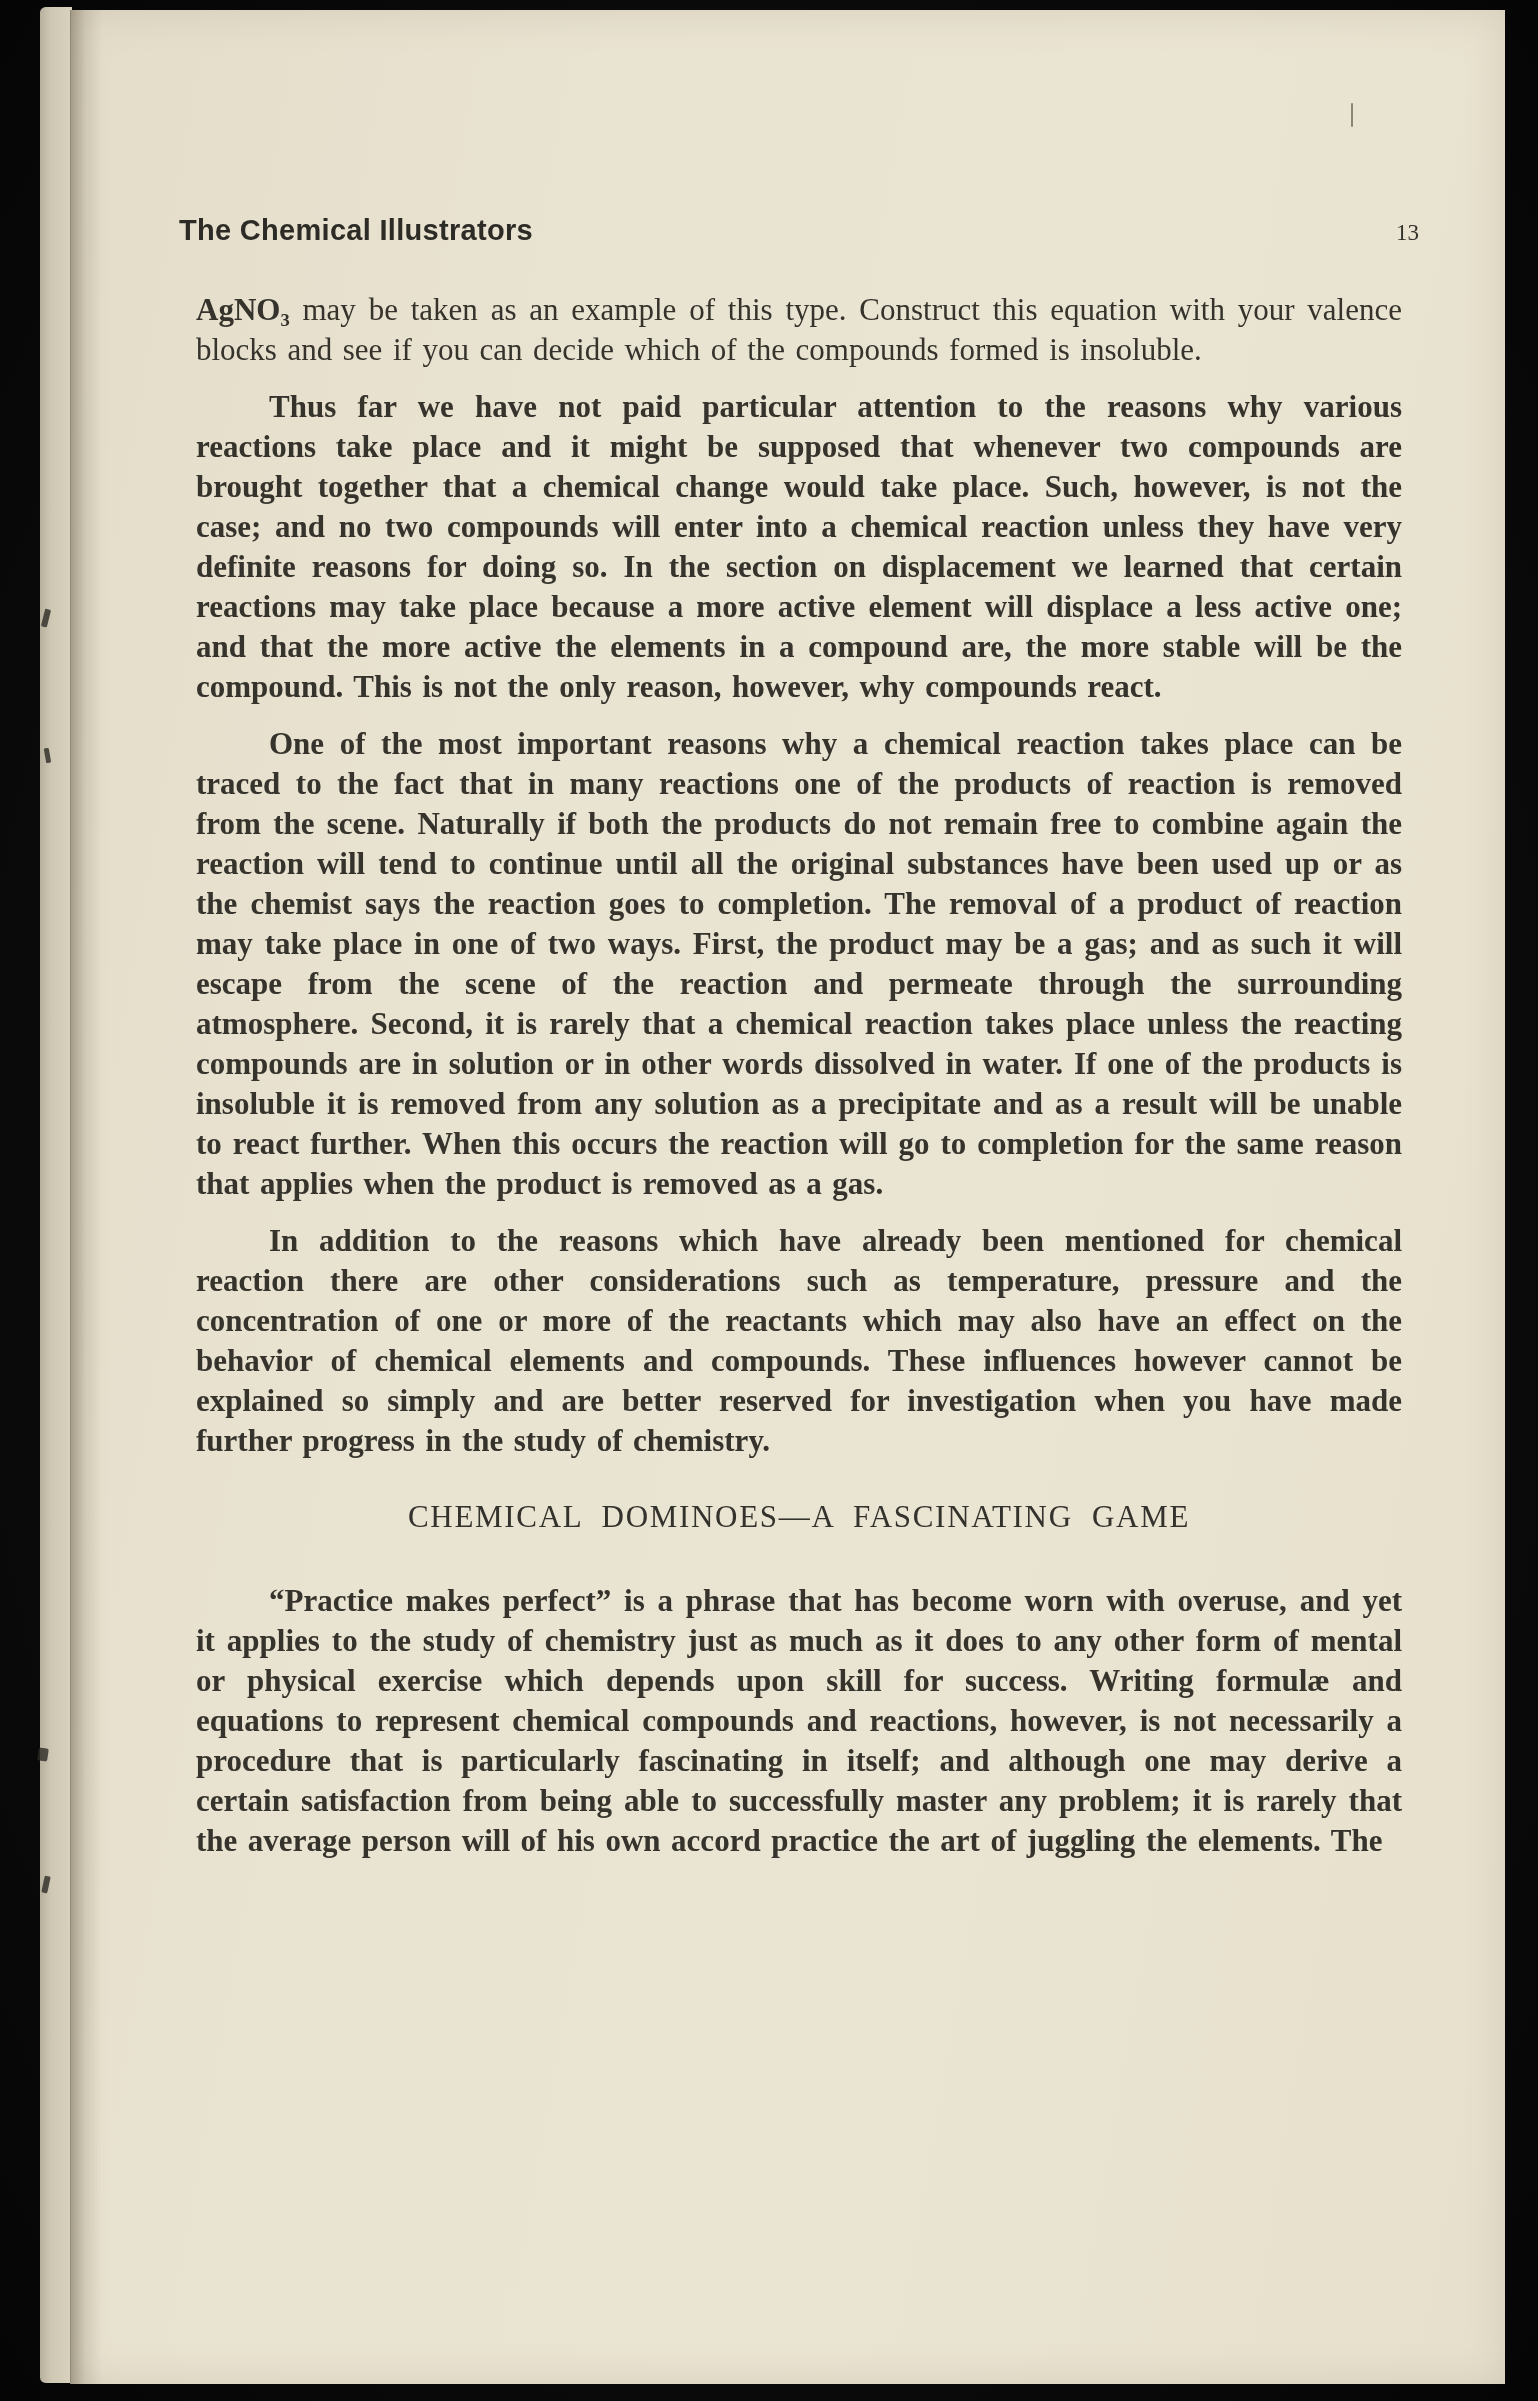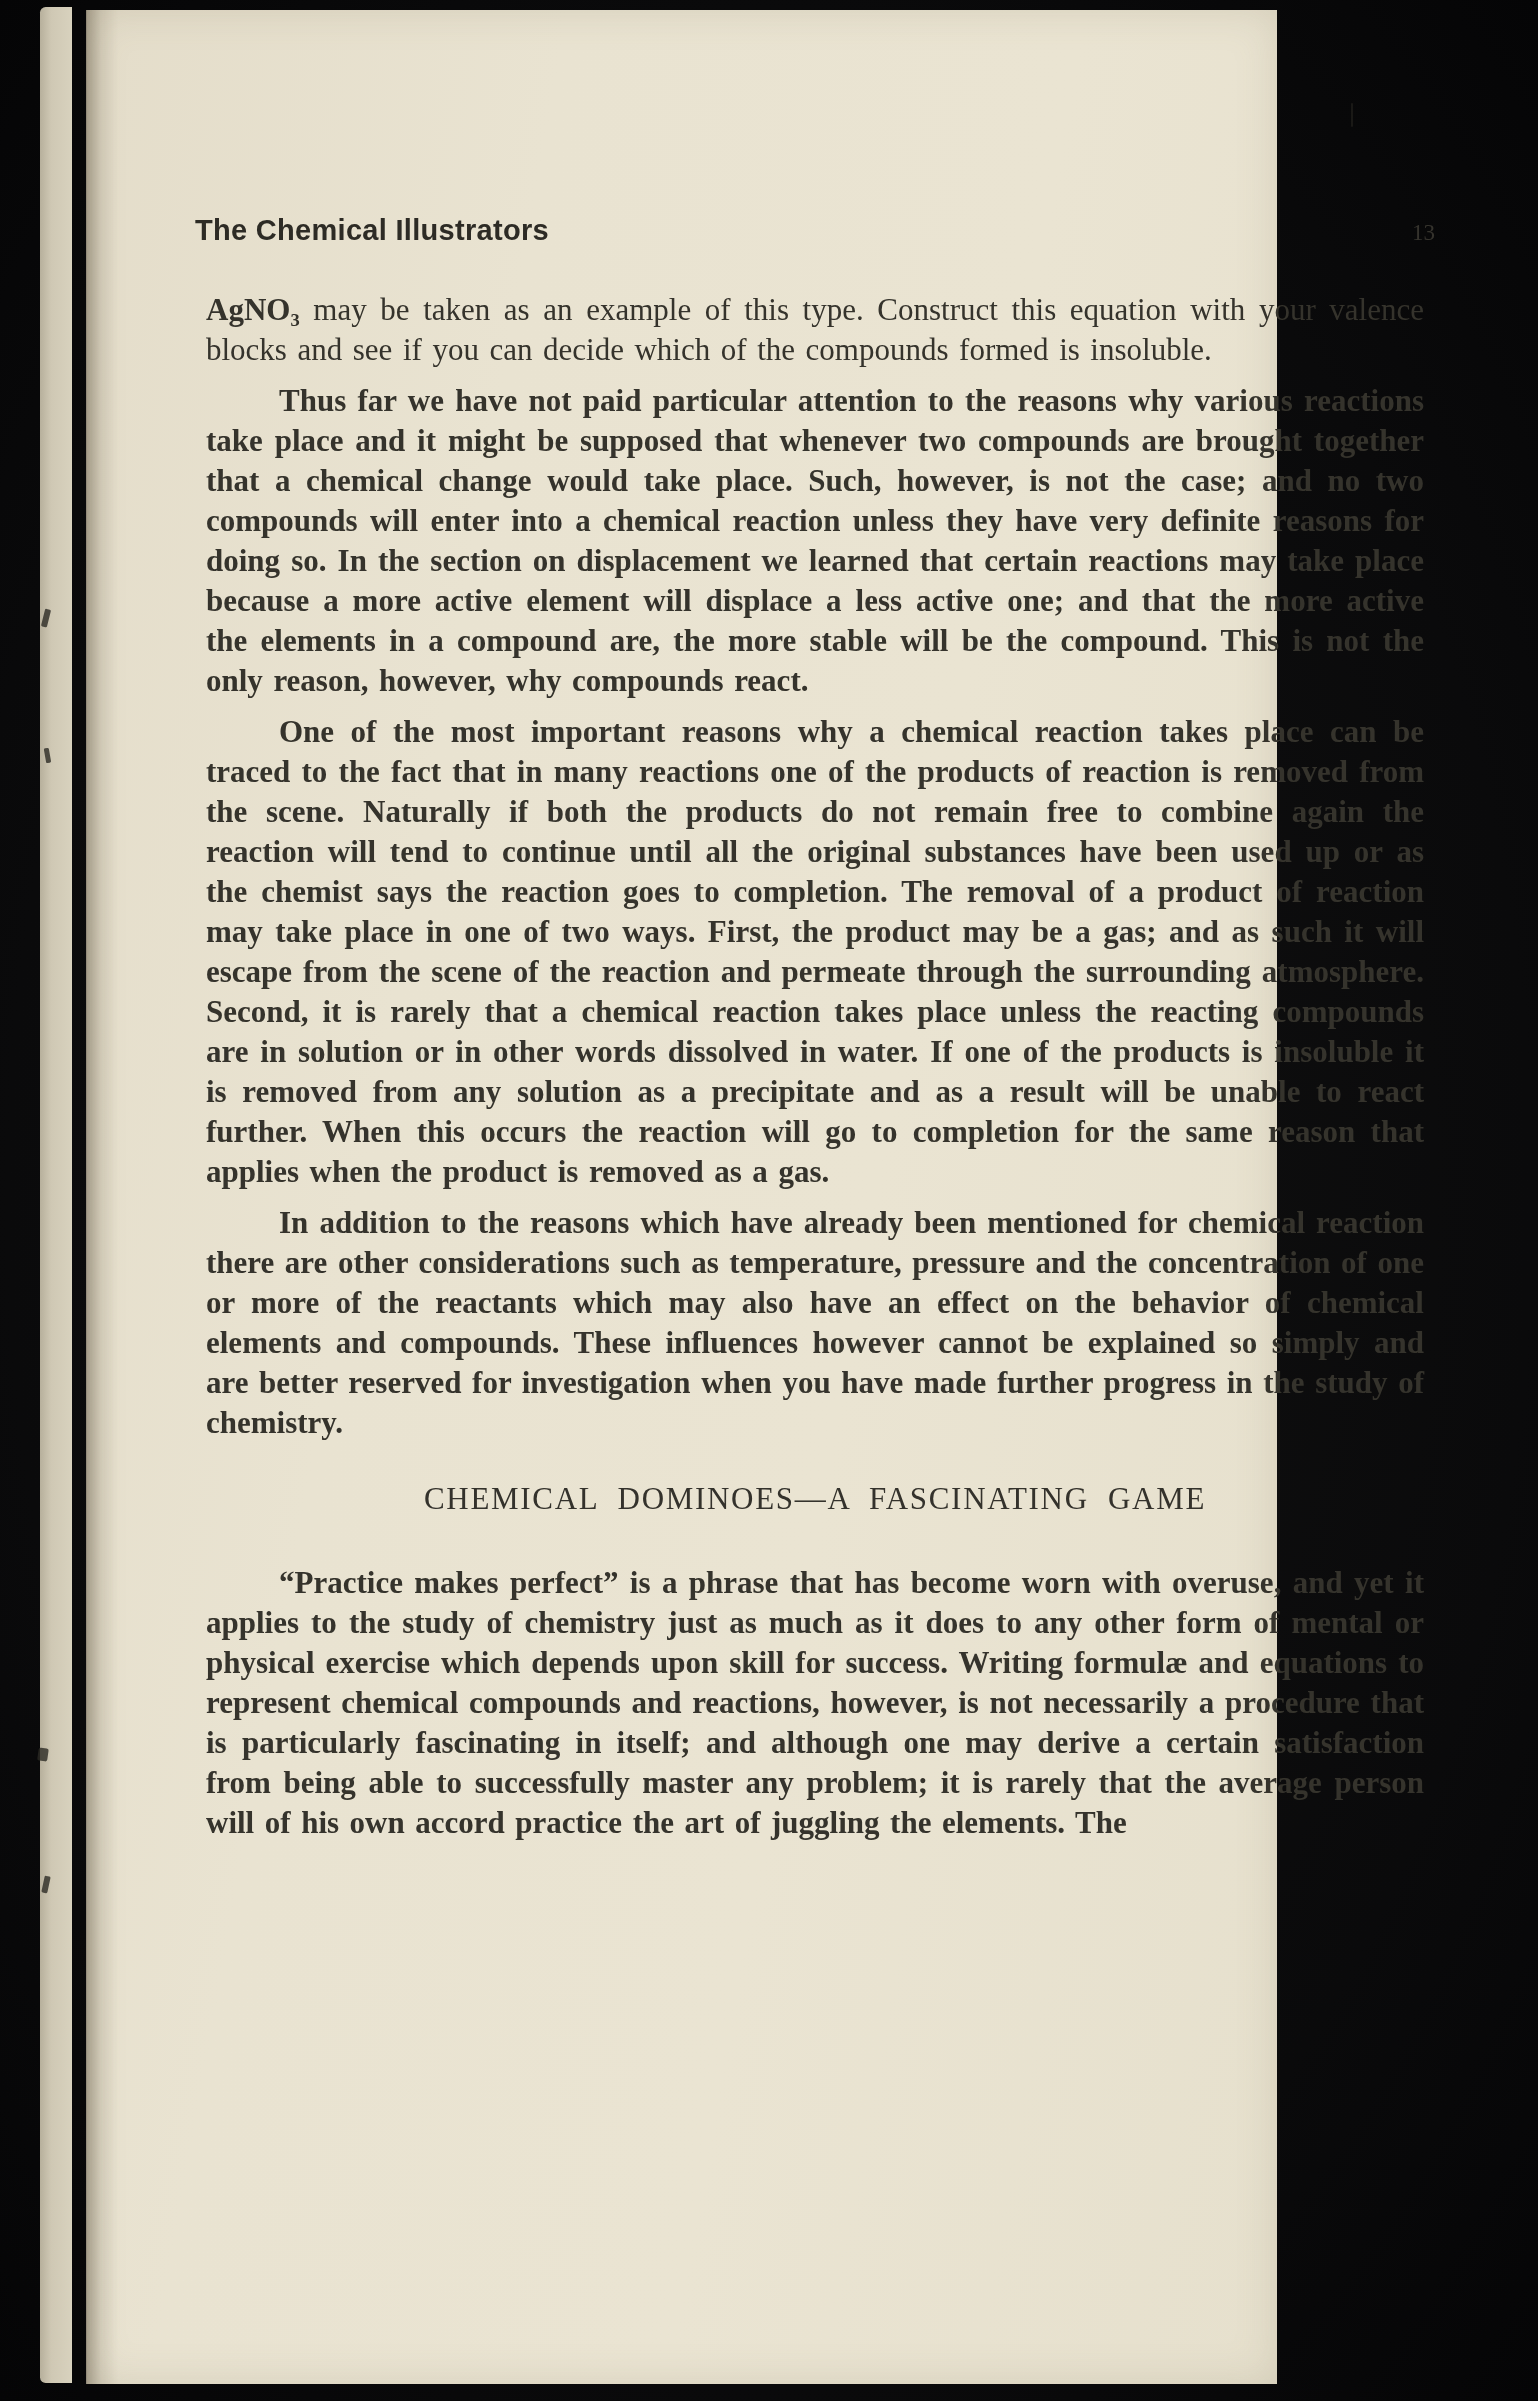--- a/index.html
+++ b/index.html
@@ -26,23 +26,23 @@
     position: absolute;
     left: 40px;
     top: 7px;
     width: 32px;
     height: 2376px;
     background: linear-gradient(90deg, #b7b09c 0%, #cfc8b4 35%, #d8d2be 100%);
     border-radius: 5.6px 0 0 5.6px;
   }
   .page {
     position: absolute;
-    left: 86px;
+    left: 70px;
     top: 9.8px;
-    width: 1191px;
+    width: 1435px;
     height: 2374px;
     background: linear-gradient(100deg, #e4ddca 0%, #e9e3d1 30%, #eae4d2 62%, #e6e0cd 100%);
     box-shadow: inset 0 0 42px rgba(120,110,85,0.18);
   }
   
   .binding-shade {
     position: absolute;
     left: 0;
     top: 0;
     width: 31px;
@@ -68,21 +68,21 @@
     font-size: 29px;
     letter-spacing: 0.3px;
     color: #2d2b25;
   }
   .page-number {
     font-size: 23px;
     color: #35332d;
   }
   main { display: block; }
   .para {
-    margin: 11px;
+    margin: 17px;
     font-size: 31px;
     line-height: 40px;
     text-align: justify;
     text-justify: inter-word;
     word-spacing: 2.8px;
     color: #35332c;
   }
   .para.first { margin-top: 43px; }
   .para.indent { text-indent: 73px; font-weight: bold; }
   .bold { font-weight: 700; }

